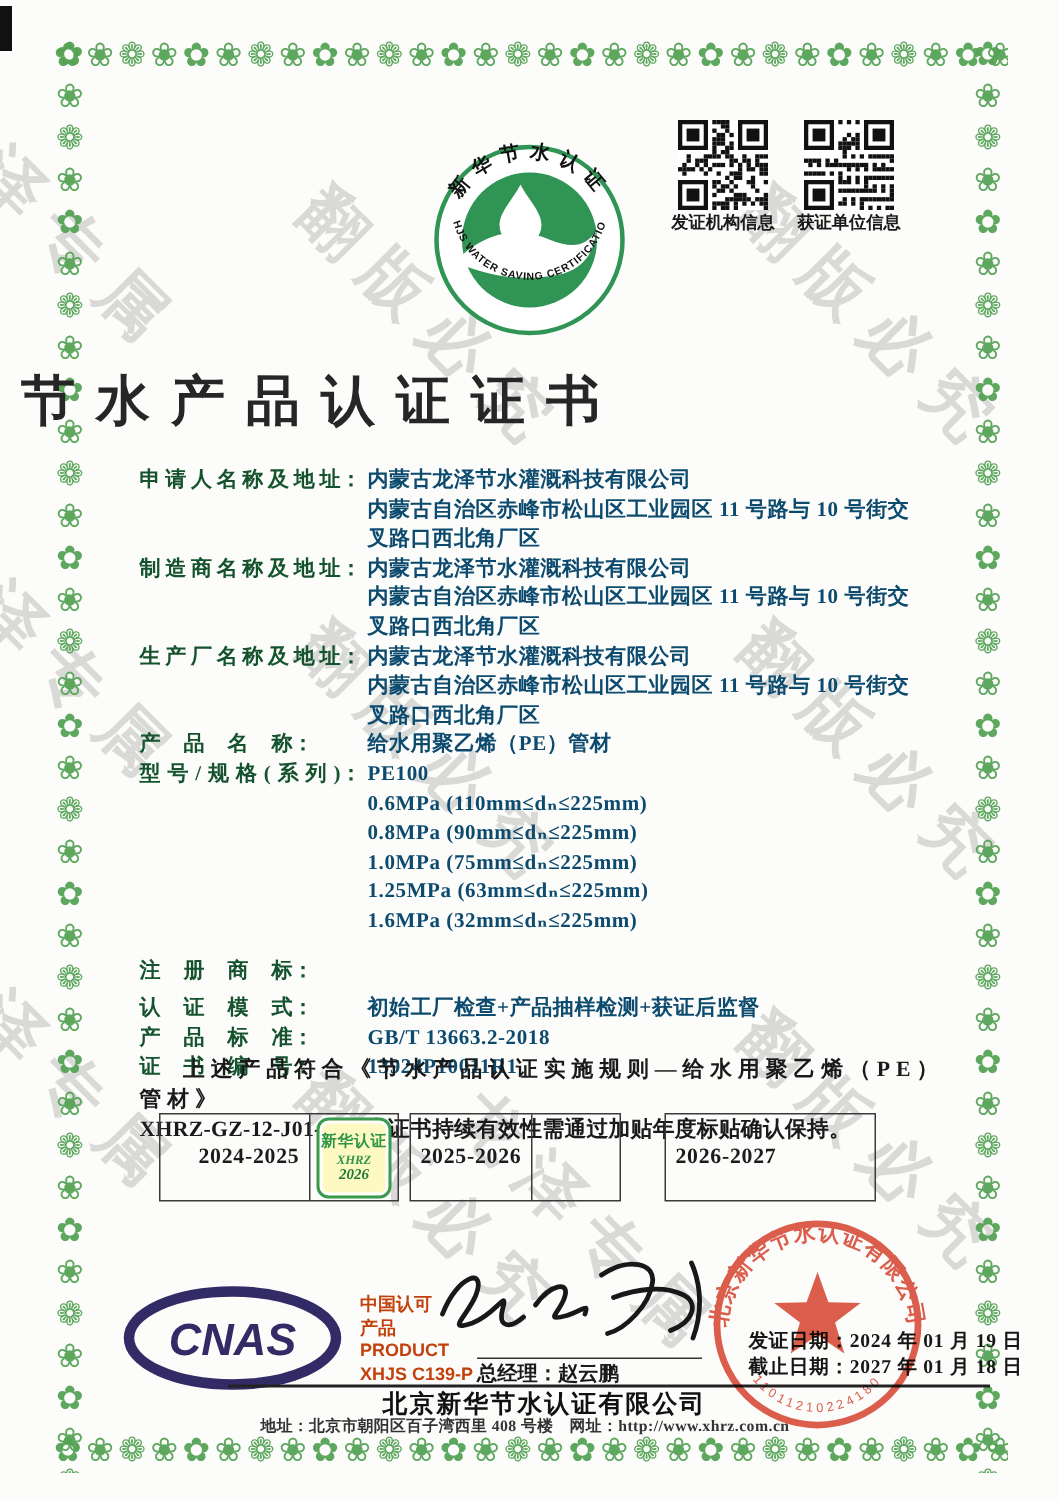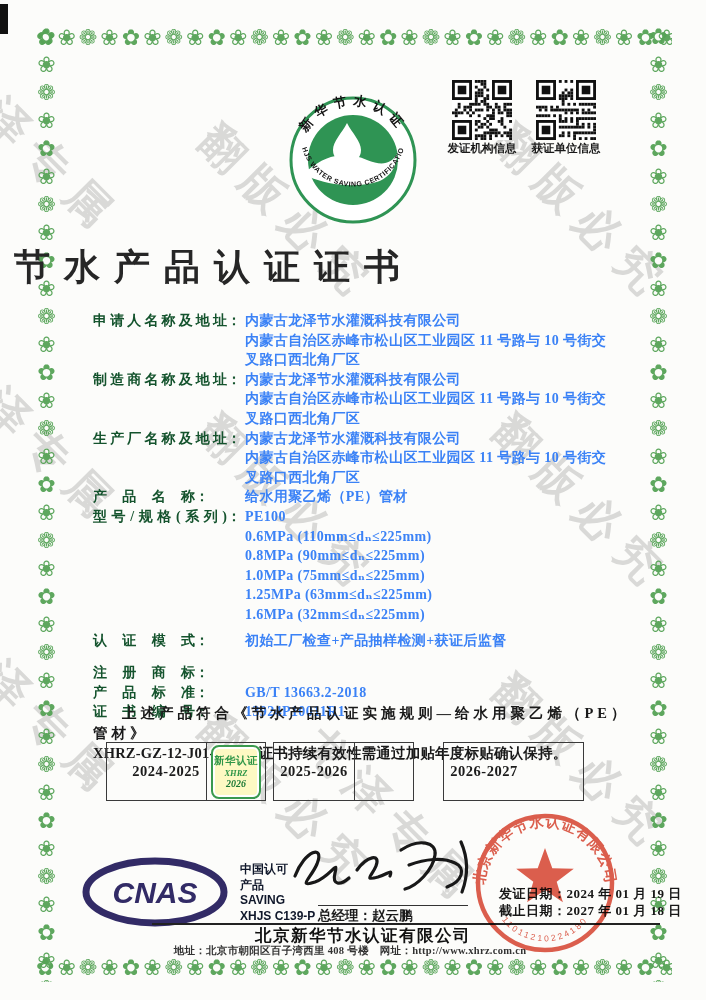--- a/index.html
+++ b/index.html
@@ -38,21 +38,21 @@
               font-family:"Liberation Sans","DejaVu Sans",sans-serif;
               font-size:36px;font-weight:700;letter-spacing:14px;color:#262626;text-indent:14px;}
 
   
   .fields{position:absolute;left:93px;top:311px;width:552px;z-index:3;font-size:14px;
           line-height:19.6px;}
   .frow{display:flex;}
   .flabel{flex:0 0 152px;font-weight:700;color:#14532d;white-space:nowrap;}
   .lt{display:inline-block;text-align:justify;text-align-last:justify;}
   .w8{width:134px;} .w4{width:102px;}
-  .fvalue{flex:1;font-weight:600;color:#3b82f6;letter-spacing:.4px;}
+  .fvalue{flex:1;font-weight:600;color:#0c4a6e;letter-spacing:.4px;}
   .gap1{margin-top:13px;} .gap2{margin-top:6px;}
 
   .statement{position:absolute;left:93px;top:703px;width:552px;z-index:3;font-weight:700;
              color:#1a1a1a;}
   .st1{font-size:14.5px;letter-spacing:4px;text-indent:2em;line-height:20px;}
   .st2{font-size:14.5px;letter-spacing:.2px;line-height:20px;}
 
   
   .ytable{position:absolute;left:106px;top:742px;width:500px;height:57px;z-index:3;}
   .ygroup{position:absolute;top:0;height:57px;width:139px;border:1.5px solid #3a3a3a;
@@ -67,21 +67,21 @@
            justify-content:center;box-shadow:inset 0 0 0 2px #fff;}
   .s1{font-size:10.5px;font-weight:700;color:#2f9648;letter-spacing:.5px;}
   .s2{font-size:8.5px;font-style:italic;font-weight:700;color:#2f9648;text-align:center;}
   .s3{font-size:10px;font-style:italic;font-weight:700;color:#1d7a38;}
   .ph{font-size:10px;color:#c9c9c9;text-align:center;line-height:12px;letter-spacing:2px;}
 
   
   .cnas-logo{position:absolute;left:80px;top:856px;width:150px;height:72px;z-index:3;}
   .cnas-text{position:absolute;left:240px;top:862px;z-index:3;
              font-family:"Liberation Sans","DejaVu Sans",sans-serif;
-             font-size:12px;font-weight:700;line-height:15.5px;color:#0f172a;}
+             font-size:12px;font-weight:700;line-height:15.5px;color:#c2410c;}
   .signature{position:absolute;left:285px;top:828px;width:190px;height:75px;z-index:3;}
   .sig-line{position:absolute;left:318px;top:905px;width:150px;border-top:1.5px solid #333;z-index:3;}
   .signer{position:absolute;left:318px;top:907px;width:150px;text-align:left;
           font-size:13.5px;font-weight:600;z-index:3;color:#1a1a1a;}
   .long-rule{position:absolute;left:152px;top:923px;width:508px;border-top:2px solid #222;z-index:3;}
   .company{position:absolute;left:153px;top:925px;width:420px;text-align:center;
            font-size:16.5px;font-weight:700;letter-spacing:1.5px;z-index:3;color:#111;}
   .address{position:absolute;left:110px;top:944px;width:480px;text-align:center;
            font-size:10.5px;font-weight:700;color:#333;z-index:3;letter-spacing:.3px;}
   .dates{position:absolute;left:499px;top:886px;z-index:4;font-size:13px;font-weight:700;
@@ -432,30 +432,30 @@
       <div class="fvalue">
         <div>PE100</div>
           <div>0.6MPa (110mm≤dₙ≤225mm)</div>
           <div>0.8MPa (90mm≤dₙ≤225mm)</div>
         <div>1.0MPa (75mm≤dₙ≤225mm)</div>
           <div>1.25MPa (63mm≤dₙ≤225mm)</div>
           <div>1.6MPa (32mm≤dₙ≤225mm)</div>
       </div>
     </div>
 
-    <div class="frow gap2">
-      <div class="flabel"><span class="lt w4">认证模式</span><span>：</span></div>
-      <div class="fvalue">
-          <div>初始工厂检查+产品抽样检测+获证后监督</div>
-        </div>
-    </div>
-
     <div class="frow gap1">
       <div class="flabel"><span class="lt w4">注册商标</span><span>：</span></div>
       <div class="fvalue"></div>
+    </div>
+
+    <div class="frow gap2">
+      <div class="flabel"><span class="lt w4">认证模式</span><span>：</span></div>
+      <div class="fvalue">
+          <div>初始工厂检查+产品抽样检测+获证后监督</div>
+        </div>
     </div>
 
     <div class="frow">
       <div class="flabel"><span class="lt w4">产品标准</span><span>：</span></div>
       <div class="fvalue">
           <div>GB/T 13663.2-2018</div>
         </div>
     </div>
 
     <div class="frow">
@@ -491,21 +491,21 @@
     </div>
   </div>
 
   <svg class="cnas-logo" viewBox="0 0 150 72">
     <ellipse cx="75" cy="36" rx="69" ry="31" fill="none" stroke="#322b66" stroke-width="7"></ellipse>
     <text x="75" y="47" text-anchor="middle" font-family="Liberation Sans, sans-serif" font-size="30" font-weight="700" font-style="italic" fill="#322b66">CNAS</text>
   </svg>
   <div class="cnas-text">
     <div>中国认可</div>
     <div>产品</div>
-    <div>SAVING</div>
+    <div>PRODUCT</div>
     <div>XHJS C139-P</div>
   </div>
 
   <svg class="signature" viewBox="0 0 190 75">
     <g fill="none" stroke="#181818" stroke-width="3.2" stroke-linecap="round">
       <path d="M10 48 C20 22 40 16 32 36 C26 50 12 60 30 54 C46 48 54 30 50 45 C47 57 55 58 64 50"></path>
       <path d="M72 42 C82 28 96 25 91 38 C87 48 78 53 93 49 C103 46 108 40 105 48"></path>
       <path d="M116 22 C134 10 152 14 150 27 C148 42 132 58 120 61"></path>
       <path d="M124 37 C140 31 158 29 170 35 C181 40 178 53 162 59"></path>
       <path d="M176 14 C183 30 183 48 177 64"></path>

